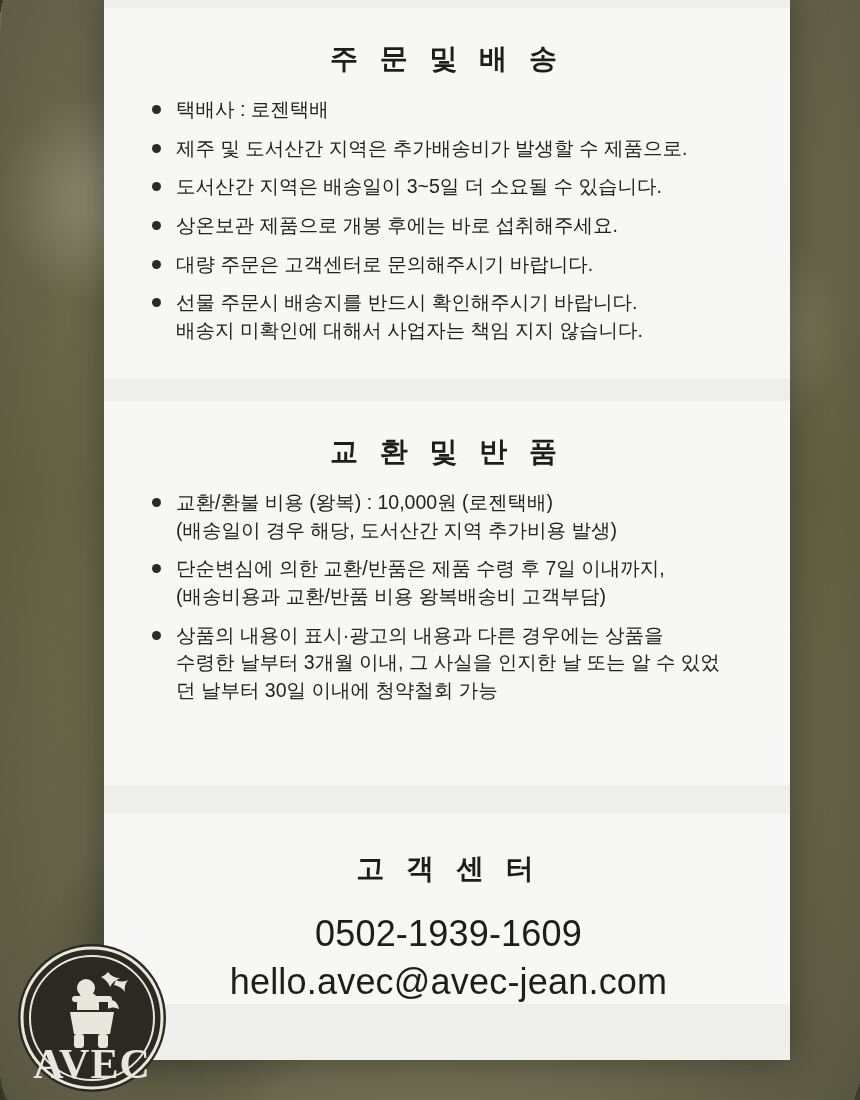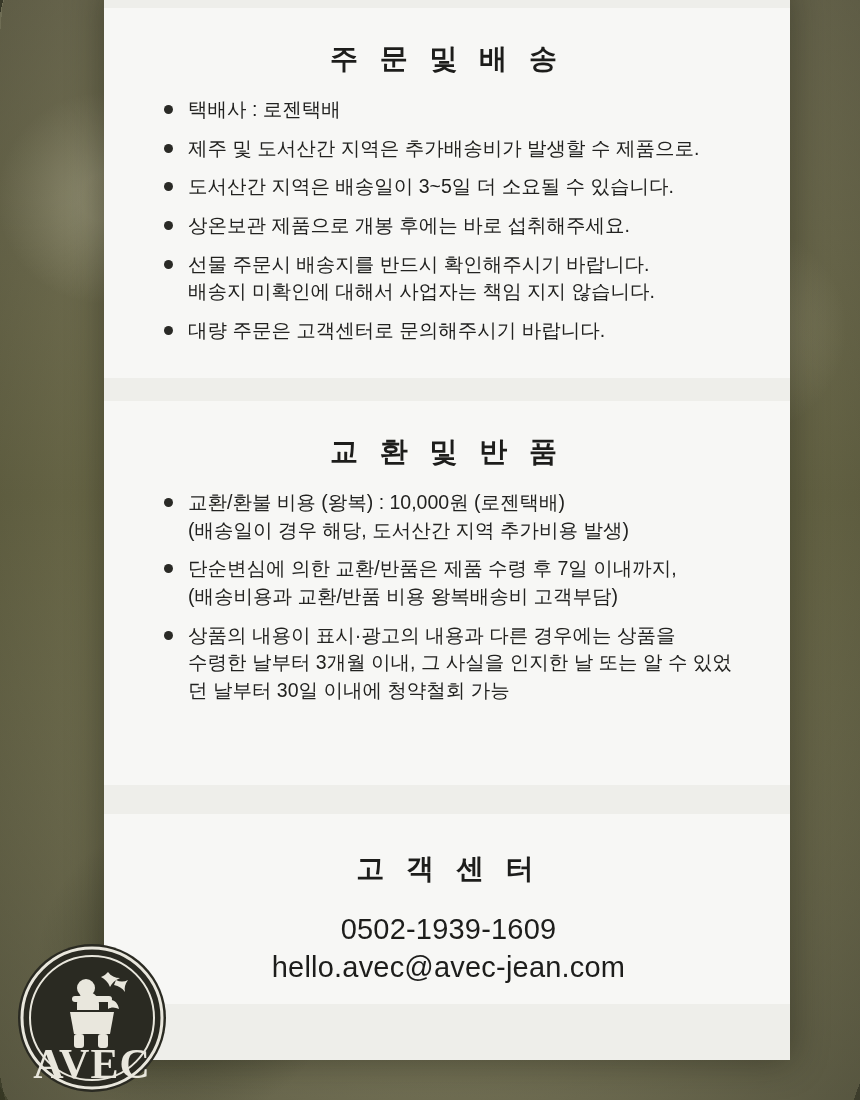--- a/index.html
+++ b/index.html
@@ -88,21 +88,21 @@
     font-size: 28px;
     font-weight: bold;
     letter-spacing: 7px;
     color: #1d1d1b;
     margin: 14px 0 18px 0;
   }
   #panel-contact .panel-title { margin-top: 18px; }
 
   ul.bullets {
     list-style: none;
-    margin: 12px;
+    margin: 0;
     padding: 0 0 0 8px;
   }
   ul.bullets > li {
     position: relative;
     padding-left: 30px;
     margin-bottom: 11px;
     font-size: 19.5px;
     line-height: 1.42;
     color: #222220;
   }
@@ -117,21 +117,21 @@
   }
   ul.bullets > li .line {
     display: block;
   }
 
   .contact-lines {
     text-align: center;
     margin-top: 22px;
   }
   .contact-lines div {
-    font-size: 29px;
+    font-size: 36px;
     line-height: 1.32;
     color: #1d1d1b;
     letter-spacing: 0.2px;
   }
 
   
   #logo {
     position: absolute;
     left: 12px;
     top: 938px;
@@ -165,26 +165,26 @@
       <li>
         <span class="dot"></span>
         <span class="line">도서산간 지역은 배송일이 3~5일 더 소요될 수 있습니다.</span>
       </li>
       <li>
         <span class="dot"></span>
         <span class="line">상온보관 제품으로 개봉 후에는 바로 섭취해주세요.</span>
       </li>
       <li>
         <span class="dot"></span>
+        <span class="line">대량 주문은 고객센터로 문의해주시기 바랍니다.</span>
+      </li>
+      <li>
+        <span class="dot"></span>
         <span class="line">선물 주문시 배송지를 반드시 확인해주시기 바랍니다.</span>
         <span class="line">배송지 미확인에 대해서 사업자는 책임 지지 않습니다.</span>
-      </li>
-      <li>
-        <span class="dot"></span>
-        <span class="line">대량 주문은 고객센터로 문의해주시기 바랍니다.</span>
       </li>
     </ul>
   </section>
 
   <section class="panel" id="panel-return">
     <h2 class="panel-title">교 환  및  반 품</h2>
     <ul class="bullets">
       <li>
         <span class="dot"></span>
         <span class="line">교환/환불 비용 (왕복) : 10,000원 (로젠택배)</span>

